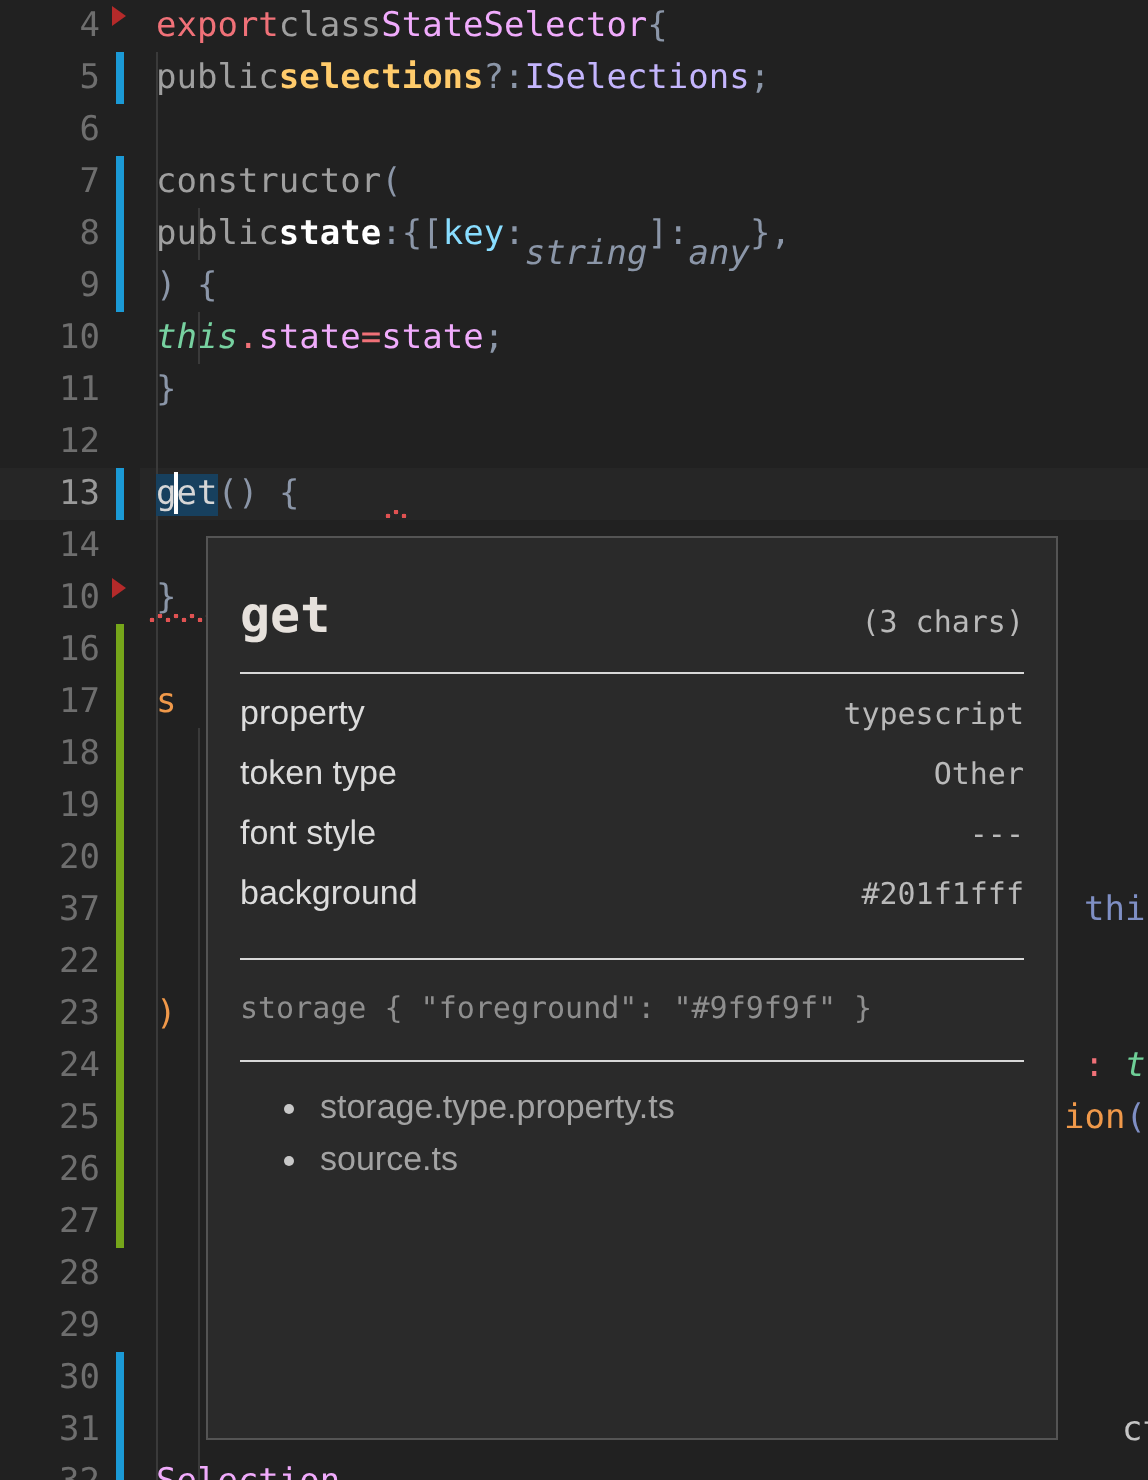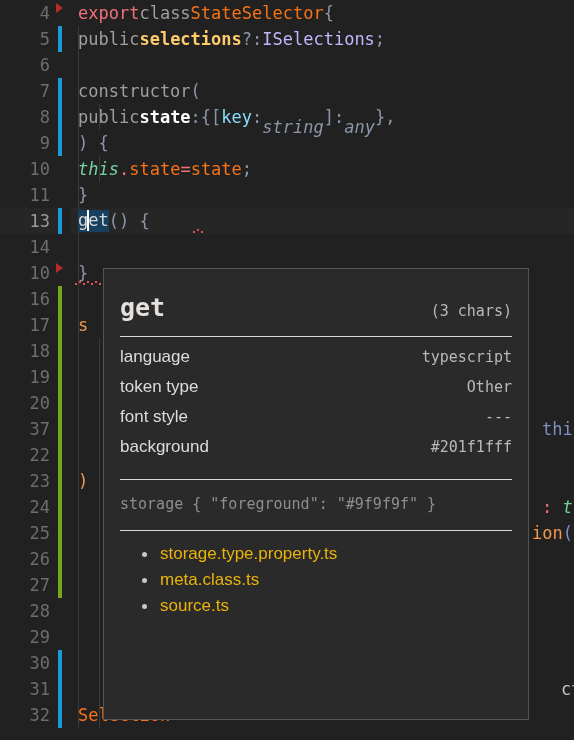--- a/index.html
+++ b/index.html
@@ -84,21 +84,21 @@
     position: absolute;
     width: 1px; height: 26px;
     background: #3a3a3a;
     top: 0;
   }
 
   
   .t-key    { color: #89ddff; }
   .t-kw     { color: #f07178; }      
   .t-sto    { color: #9f9f9f; }      
-  .t-name   { color: #f97316; }
+  .t-name   { color: #f0abfc; }
   .t-bold   { color: #ffffff; font-weight: bold; }
   .t-yellow { color: #ffcb6b; font-weight: bold; text-align: right; }
   .t-type   { color: #c4b5fd; }
   .t-punc   { color: #8b96a8; }
   .t-italic { color: #8b96a8; font-style: italic; margin-top: 19px; }
   .t-this   { color: #77d1a0; font-style: italic; }
   .t-green  { color: #6fcf97; font-style: italic; }
   .t-orange { color: #f0994a; }
   .t-blue   { color: #7f8fc4; }
   .t-plain  { color: #c5c5c5; }
@@ -196,21 +196,21 @@
   .tt-code .dim { color: #8e8e8e; }
 
   .tt-list {
     list-style: none;
     margin: 10px 0 0 0;
     padding: 0 0 0 22px;
   }
   .tt-list li {
     font-family: "Liberation Sans", sans-serif;
     font-size: 17px;
-    color: #eab308;
+    color: #a3a3a3;
     height: 26px;
     line-height: 26px;
     position: relative;
     padding-left: 18px;
   }
   .tt-list li:before {
     content: "";
     position: absolute;
     left: 0; top: 11px;
     width: 5px; height: 5px;
@@ -281,20 +281,27 @@
   </div>
 
   <div class="line">
     <div class="gutter">
       <span>11</span>
     </div>
     <div class="diffcol"></div>
     <div class="code"><span class="iguide" style="left:8px"></span>  <span class="t-punc">}</span></div>
   </div>
 
+  <div class="line">
+    <div class="gutter">
+      <span>12</span>
+    </div>
+    <div class="diffcol"></div>
+    <div class="code"><span class="iguide" style="left:8px"></span></div>
+  </div>
 
   <div class="line cur">
     <div class="gutter cur">
       <span>13</span>
     </div>
     <div class="diffcol"><span class="diff mod"></span></div>
     <div class="code"><span class="iguide" style="left:8px"></span>  <span class="sel">g<span class="caret"></span>et</span> <span class="t-punc">() {</span><span class="squig" style="left:122px;width:12px"></span></div>
   </div>
 
   <div class="line">
@@ -418,21 +425,21 @@
 
       <div class="tt-head">
         <span class="tt-title">get</span>
         <span class="tt-chars">(3 chars)</span>
       </div>
 
       <div class="tt-hr"></div>
 
       <div class="tt-rows">
         <div class="tt-row">
-          <span class="tt-label">language</span>
+          <span class="tt-label">property</span>
           <span class="tt-value">typescript</span>
         </div>
         <div class="tt-row">
           <span class="tt-label">token type</span>
           <span class="tt-value">Other</span>
         </div>
         <div class="tt-row">
           <span class="tt-label">font style</span>
           <span class="tt-value">---</span>
         </div>
@@ -443,20 +450,19 @@
       </div>
 
       <div class="tt-hr"></div>
 
       <div class="tt-code"><span class="dim">storage</span> <span class="dim">{ "foreground": "#9f9f9f" }</span></div>
 
       <div class="tt-hr"></div>
 
       <ul class="tt-list">
         <li>storage.type.property.ts</li>
-        <li>meta.class.ts</li>
         <li>source.ts</li>
       </ul>
 
     </div>
   </div>
 
 </div>
 
 </body></html>

